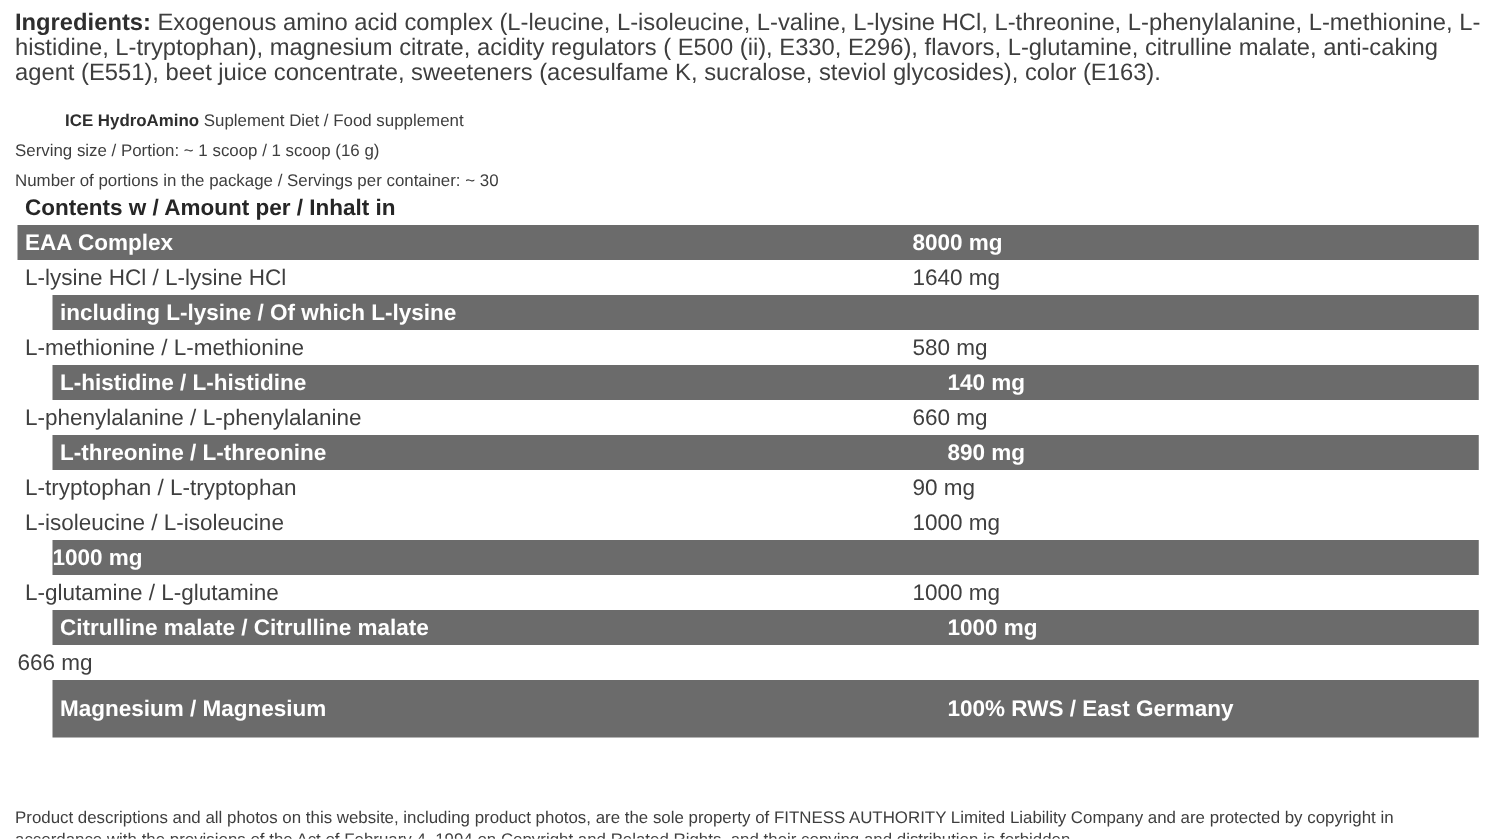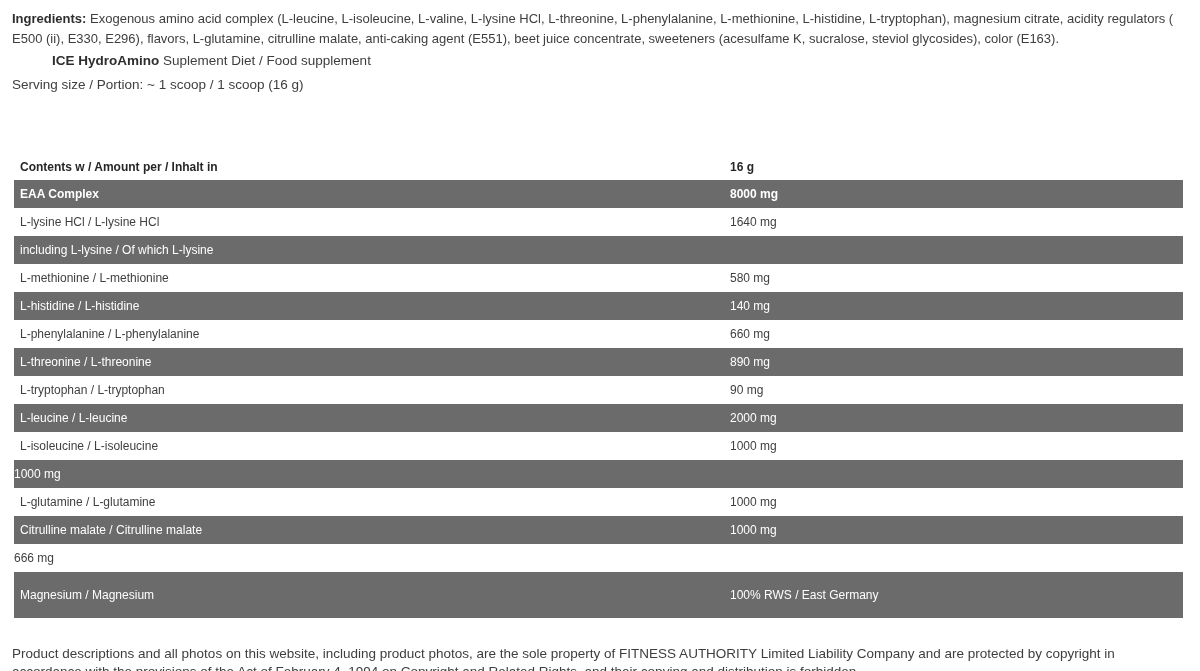--- a/index.html
+++ b/index.html
@@ -10,69 +10,69 @@
   }
   html,body{margin:0;padding:0;background:#ffffff;}
   body{
     width:1200px;height:671px;overflow:hidden;
     font-family:"Liberation Sans","DejaVu Sans",sans-serif;
     color:var(--body-text);
     -webkit-font-smoothing:antialiased;
   }
   .page{position:relative;width:1200px;height:671px;}
   .ingredients{
-    margin:9px 14px 0 12px;
+    margin:9px 14px 16px 12px;
     width:1174px;
-    font-size:13px;line-height:20px;color:var(--body-text);
+    font-size:19px;line-height:20px;color:var(--body-text);
   }
   .ingredients b{color:#2e2e2e;}
   .info-line{
     margin:0 0 0 12px;
     font-size:13.5px;line-height:24px;color:var(--body-text);
   }
   .info-line:first-of-type{margin-top:6px;}
   .info-line b{color:#2e2e2e;margin-left:40px;}
 
   .ntable{
     position:absolute;left:14px;top:144px;width:1169px;
-    font-size:12px;
+    font-size:18px;
   }
   .row{display:flex;align-items:center;min-height:28px;box-sizing:border-box;}
   .row .cell-label{
     width:716px;flex:0 0 716px;box-sizing:border-box;padding-left:6px;
   }
   .row .cell-value{flex:1;}
   .thead{min-height:27px;font-weight:700;color:var(--header-text);}
   .light{background:#ffffff;color:#3f3f3f;font-weight:500;}
-  .dark{background:var(--row-dark-bg);color:var(--row-dark-text);font-weight:400;}
+  .dark{background:var(--row-dark-bg);color:var(--row-dark-text);font-weight:700;margin-left:28px;}
   .dark-bold{background:var(--row-dark-bg);color:var(--row-dark-text);font-weight:700;}
   .row.two-line{min-height:46px;padding:4px 0;justify-content:flex-end;}
   .cell-value div{line-height:18px;}
 
   .disclaimer{
     position:absolute;left:12px;top:622px;width:1176px;
     font-size:13.5px;line-height:18px;color:var(--body-text);
   }
 </style>
 </head>
 <body>
 
 <div class="page">
 
   <p class="ingredients"><b>Ingredients:</b><span> Exogenous amino acid complex (L-leucine, L-isoleucine, L-valine, L-lysine HCl, L-threonine, L-phenylalanine, L-methionine, L-histidine, L-tryptophan), magnesium citrate, acidity regulators ( E500 (ii), E330, E296), flavors, L-glutamine, citrulline malate, anti-caking agent (E551), beet juice concentrate, sweeteners (acesulfame K, sucralose, steviol glycosides), color (E163).</span></p>
 
   <p class="info-line"><b>ICE HydroAmino</b><span> Suplement Diet / Food supplement</span></p>
 
   <p class="info-line">Serving size / Portion: ~ 1 scoop / 1 scoop (16 g)</p>
 
+  <p class="info-line">Number of portions in the package / Servings per container: ~ 30</p>
 
   <div class="ntable">
     <div class="row thead">
       <div class="cell-label">Contents w / Amount per / Inhalt in</div>
-      <div class="cell-value">16 g</div>
     </div>
     <div>
         <div class="row dark-bold">
           <div class="cell-label">EAA Complex</div>
           <div class="cell-value">
             <div>8000 mg</div>
           </div>
         </div>
         <div class="row light">
           <div class="cell-label">L-lysine HCl / L-lysine HCl</div>
@@ -106,26 +106,20 @@
           <div class="cell-value">
             <div>890 mg</div>
           </div>
         </div>
         <div class="row light">
           <div class="cell-label">L-tryptophan / L-tryptophan</div>
           <div class="cell-value">
             <div>90 mg</div>
           </div>
         </div>
-        <div class="row dark">
-          <div class="cell-label">L-leucine / L-leucine</div>
-          <div class="cell-value">
-            <div>2000 mg</div>
-          </div>
-        </div>
         <div class="row light">
           <div class="cell-label">L-isoleucine / L-isoleucine</div>
           <div class="cell-value">
             <div>1000 mg</div>
           </div>
         </div>
         <div class="row dark">
           <div class="cell-value">
             <div>1000 mg</div>
           </div>

